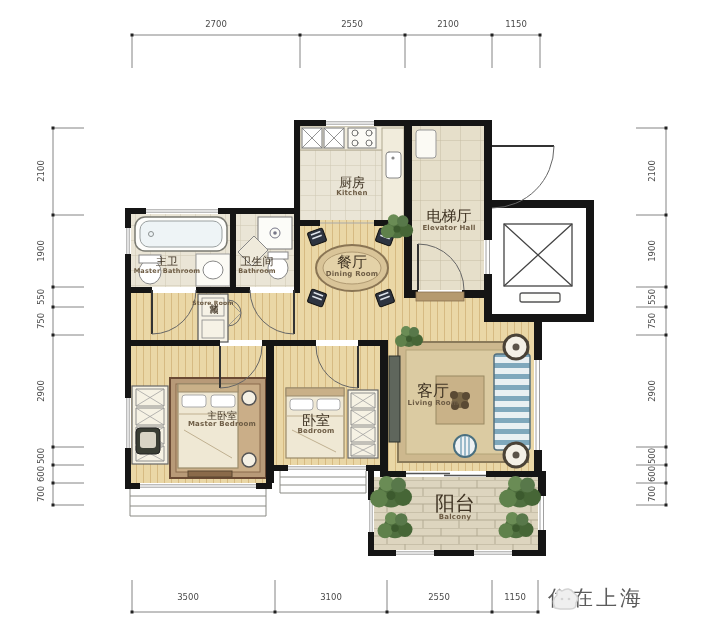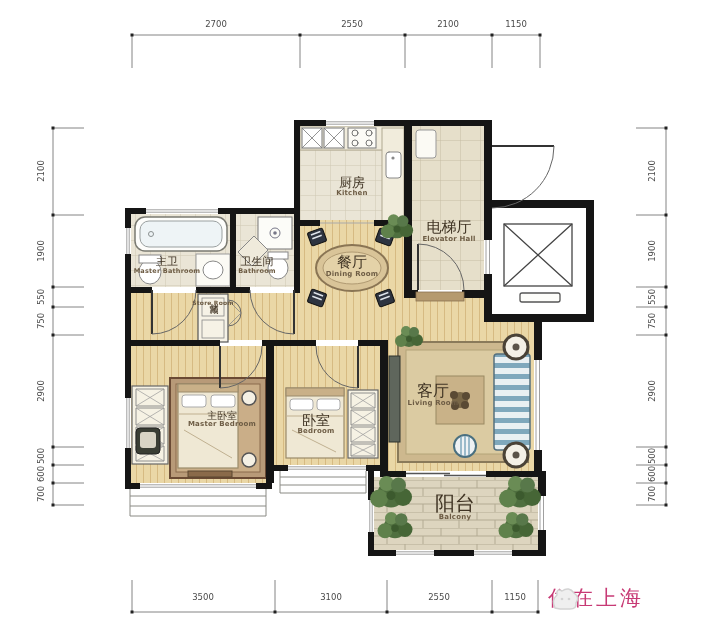--- a/index.html
+++ b/index.html
@@ -6,21 +6,21 @@
   .stage{position:relative;width:720px;height:631px;background:#ffffff;overflow:hidden;
          font-family:"DejaVu Sans","Liberation Sans",sans-serif;}
   .stage svg{position:absolute;left:0;top:0;}
   .dim{position:absolute;transform:translate(-50%,-50%);font-size:8.5px;color:#4a4a4a;white-space:nowrap;}
   .dim.v{transform:translate(-50%,-50%) rotate(-90deg);}
   .rl{position:absolute;transform:translateX(-50%);text-align:center;color:#3f3323;line-height:1.1;}
   .rl .zh{font-weight:400;display:block;}
   .rl .en{display:block;font-size:7px;font-weight:600;color:#6d5c44;letter-spacing:.2px;}
   .rl.storage .zh{writing-mode:vertical-rl;text-orientation:upright;margin:0 auto;letter-spacing:2px;}
   .watermark{position:absolute;left:548px;top:584px;display:flex;align-items:center;gap:8px;opacity:.85;}
-  .watermark .wm-text{font-size:21px;color:#be185d;letter-spacing:3px;white-space:nowrap;}
+  .watermark .wm-text{font-size:21px;color:#404040;letter-spacing:3px;white-space:nowrap;}
 </style>
 </head>
 <body>
 
 <div class="stage">
 
 <svg width="720" height="631" viewBox="0 0 720 631">
   <defs>
     <pattern id="wood" width="14" height="14" patternUnits="userSpaceOnUse">
       <rect width="14" height="14" fill="#ead7a6"></rect>
@@ -358,21 +358,21 @@
           <rect x="664.5" y="481.5" width="3" height="3"></rect>
       <rect x="664.5" y="503.5" width="3" height="3"></rect>
     </g>
   </g>
 </svg>
 
 <div class="rl" style="left:352px;top:176px">
   <span class="zh" style="font-size:13px">厨房</span>
   <span class="en">Kitchen</span>
 </div>
-<div class="rl" style="left:449px;top:219px">
+<div class="rl" style="left:449px;top:208px">
   <span class="zh" style="font-size:15px">电梯厅</span>
   <span class="en">Elevator Hall</span>
 </div>
 <div class="rl" style="left:352px;top:254px">
   <span class="zh" style="font-size:15px">餐厅</span>
   <span class="en">Dining Room</span>
 </div>
 <div class="rl" style="left:167px;top:256px">
   <span class="zh" style="font-size:11px">主卫</span>
   <span class="en" style="font-size:6.5px">Master Bathroom</span>
@@ -400,21 +400,21 @@
 <div class="rl" style="left:455px;top:492px">
   <span class="zh" style="font-size:20px">阳台</span>
   <span class="en">Balcony</span>
 </div>
 
 <span class="dim" style="left:216px;top:24px">2700</span>
 <span class="dim" style="left:352px;top:24px">2550</span>
 <span class="dim" style="left:448px;top:24px">2100</span>
 <span class="dim" style="left:516px;top:24px">1150</span>
 
-<span class="dim" style="left:203px;top:597px">3500</span>
+<span class="dim" style="left:188px;top:597px">3500</span>
 <span class="dim" style="left:331px;top:597px">3100</span>
 <span class="dim" style="left:439px;top:597px">2550</span>
 <span class="dim" style="left:515px;top:597px">1150</span>
 
 <span class="dim v" style="left:41px;top:171px">2100</span>
 <span class="dim v" style="left:41px;top:251px">1900</span>
 <span class="dim v" style="left:41px;top:297px">550</span>
 <span class="dim v" style="left:41px;top:321px">750</span>
 <span class="dim v" style="left:41px;top:391px">2900</span>
 <span class="dim v" style="left:41px;top:456px">500</span>

